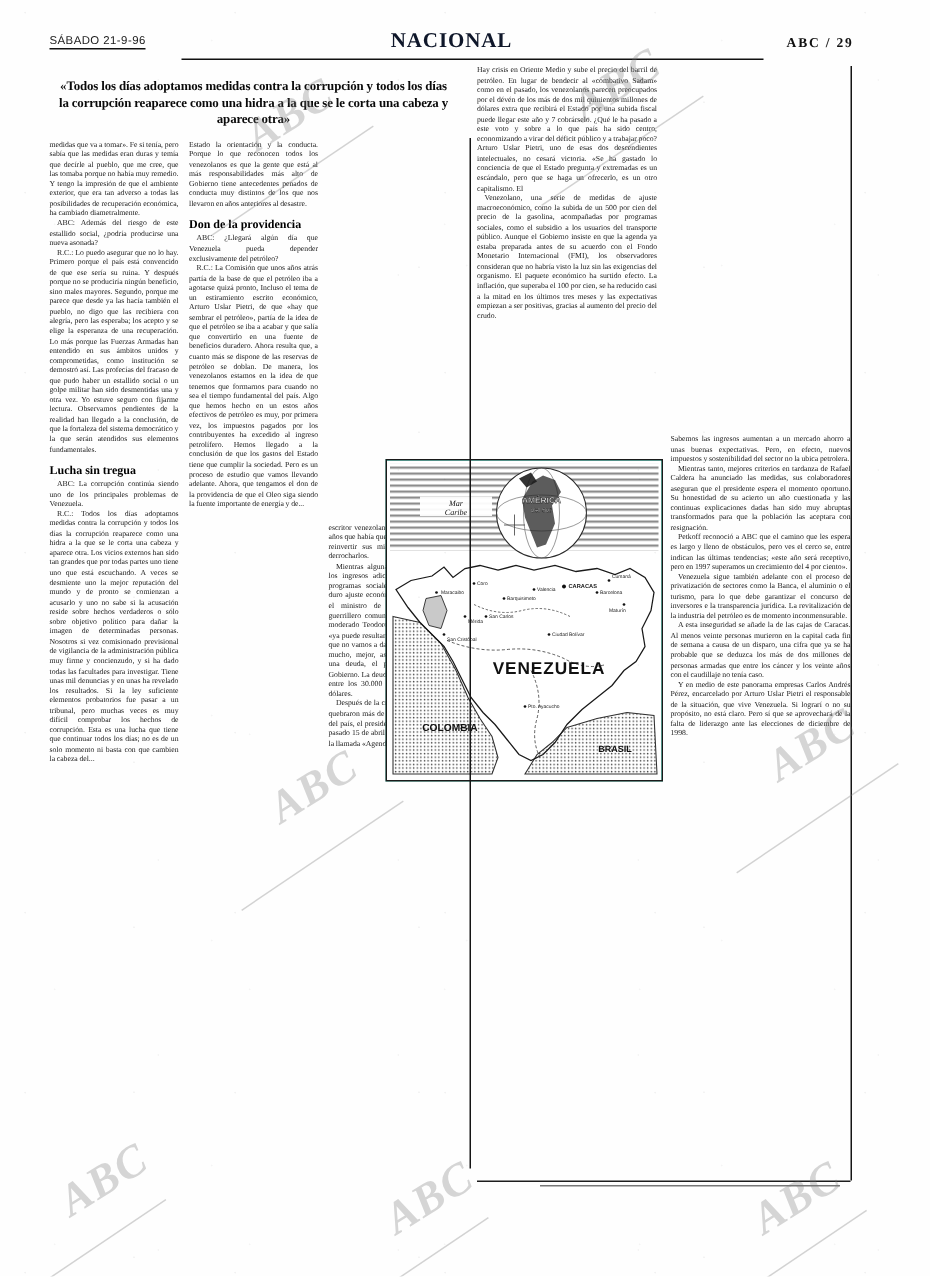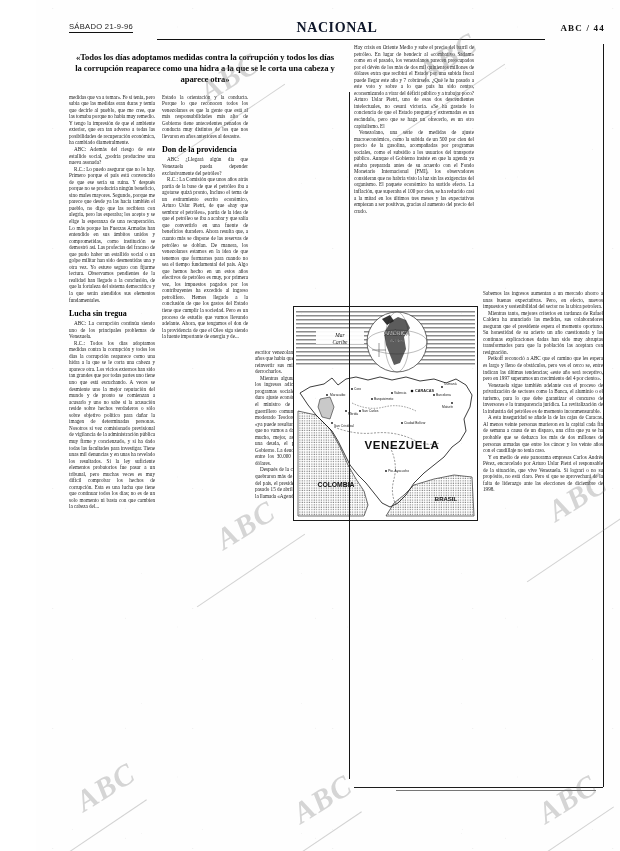--- a/index.html
+++ b/index.html
@@ -14,21 +14,20 @@
     font-family: "Liberation Serif", "DejaVu Serif", serif;
     color: #121212;
     position: relative;
   }
 
   
   .page {
     position: absolute;
     inset: 0;
     background: #fefefe;
-    margin-left: 36px;
   }
   .scan-noise {
     position: absolute;
     inset: 0;
     pointer-events: none;
     opacity: 0.5;
     background-image:
       radial-gradient(circle at 12% 7%, rgba(0,0,0,.1) 0.4px, transparent 0.8px),
       radial-gradient(circle at 83% 18%, rgba(0,0,0,.08) 0.4px, transparent 0.8px),
       radial-gradient(circle at 47% 62%, rgba(0,0,0,.09) 0.4px, transparent 0.8px),
@@ -255,21 +254,21 @@
   .ws7 { left: 468px; top: 840px; width: 120px; transform: rotate(-34deg); }
 </style>
 </head>
 <body>
 
 <div class="page">
 
   <div class="masthead">
     <div class="mh-date">SÁBADO 21-9-96</div>
     <div class="mh-section">NACIONAL</div>
-    <div class="mh-folio">ABC / 44</div>
+    <div class="mh-folio">ABC / 29</div>
     <div class="mh-rule"></div>
   </div>
 
   <div class="art-left">
     <div class="headline-left">«Todos los días adoptamos medidas contra la corrupción y todos los días la corrupción reaparece como una hidra a la que se le corta una cabeza y aparece otra»</div>
 
     <div class="cols-left">
 
       <div class="col">
         <p class="body noind">medidas que va a tomar». Fe si tenía, pero sabía que las medidas eran duras y temía que decírle al pueblo, que me cree, que las tomaba porque no había muy remedio. Y tengo la impresión de que el ambiente exterior, que era tan adverso a todas las posibilidades de recuperación económica, ha cambiado diametralmente.</p>

